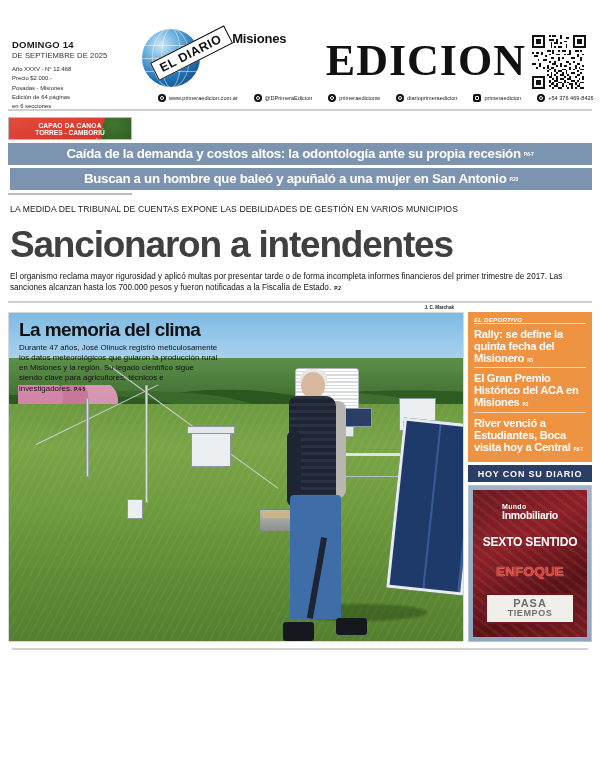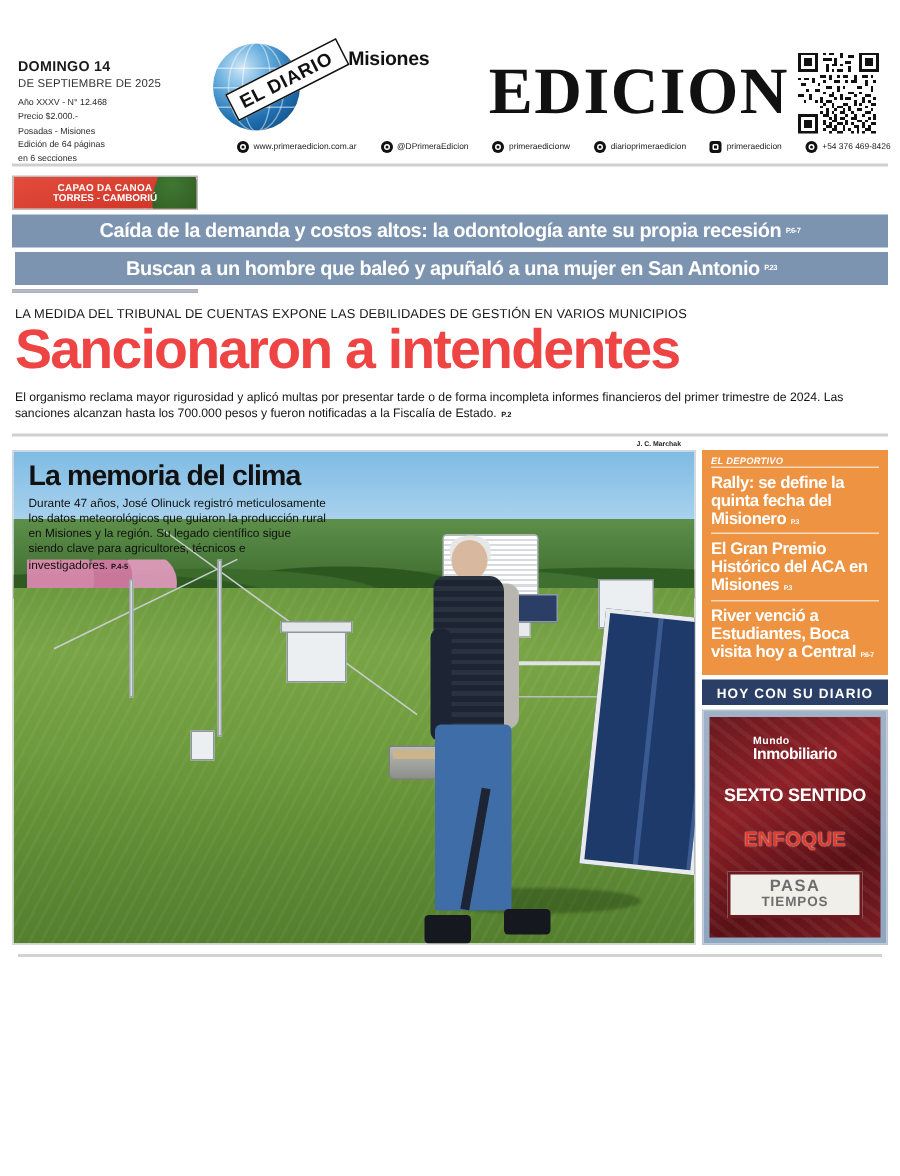--- a/index.html
+++ b/index.html
@@ -98,21 +98,21 @@
   .ad-right .toma{ position:absolute; top:4px; left:0; right:0; text-align:center; color:#fff; font-size:7px; font-weight:bold; font-style:italic;}
   .ad-right .scroll{ position:absolute; top:13px; left:5px; right:5px; height:44px; background:#fff; transform:skewY(-2deg);
         box-shadow:0 1px 2px rgba(0,0,0,.35);}
   .ad-right .m1{ position:absolute; top:15px; left:0;right:0; text-align:center; color:#d8261c; font-size:15px; font-weight:bold; letter-spacing:1px;}
   .ad-right .m2{ position:absolute; top:28px; left:0;right:0; text-align:center; color:#d8261c; font-size:15px; font-weight:bold; letter-spacing:1px;}
   .ad-right .trad{ position:absolute; top:44px; left:0;right:0; text-align:center; color:#1f4e9c; font-size:6.5px; font-style:italic; font-weight:bold;}
   .ad-right .dis{ position:absolute; bottom:3px; left:0;right:0; text-align:center; color:#fff; font-size:6px; font-style:italic;}
 
   
   .kicker { margin-top: 9px; font-size: 8.6px; letter-spacing: .1px; color:#1a1a1a; padding-left:2px;}
-  .headline { font-size: 37px; font-weight: bold; line-height: 1.0; letter-spacing: -1.2px; color:#ef4444; margin-top: 0; padding-left:2px;}
+  .headline { font-size: 37px; font-weight: bold; line-height: 1.0; letter-spacing: -1.2px; color:#404040; margin-top: 12px; padding-left:2px;}
   .headline .hl2 { display:block; }
   .standfirst { margin-top: 9px; font-size: 8.15px; line-height: 1.32; color:#141414; padding-left:2px; padding-right:4px;}
   .standfirst .pg { font-size:5px; font-weight:bold; margin-left:3px;}
   .rule { border-top: 2px solid #cfcfcf; margin-top: 7px; }
   .credit { text-align:right; font-size:4.6px; font-weight:bold; color:#222; padding-right:138px; margin-top:2px;}
 
   
   .body { display:flex; gap:4px; margin-top:2px; height: 330px; }
   .photocol { position:relative; flex:1; overflow:hidden; border:1px solid #d8d8d8; }
 
@@ -434,21 +434,21 @@
       <div class="trad">Tradicional</div>
       <div class="dis">Disfrutá la Calidad</div>
     </div>
   </div>
 
   <div class="kicker">LA MEDIDA DEL TRIBUNAL DE CUENTAS EXPONE LAS DEBILIDADES DE GESTIÓN EN VARIOS MUNICIPIOS</div>
   <div class="headline">
     <span>Sancionaron a intendentes</span>
   </div>
   <div class="standfirst">
-    <span>El organismo reclama mayor rigurosidad y aplicó multas por presentar tarde o de forma incompleta informes financieros del primer trimestre de 2024. Las sanciones alcanzan hasta los 700.000 pesos y fueron notificadas a la Fiscalía de Estado.</span><span class="pg">P.2</span>
+    <span>El organismo reclama mayor rigurosidad y aplicó multas por presentar tarde o de forma incompleta informes financieros del primer trimestre de 2017. Las sanciones alcanzan hasta los 700.000 pesos y fueron notificadas a la Fiscalía de Estado.</span><span class="pg">P.2</span>
   </div>
   <div class="rule"></div>
   <div class="credit">J. C. Marchak</div>
 
   <div class="body">
 
     <div class="photocol">
       <div class="scene">
         <div class="sky"></div>
         <div class="treeline"></div>

